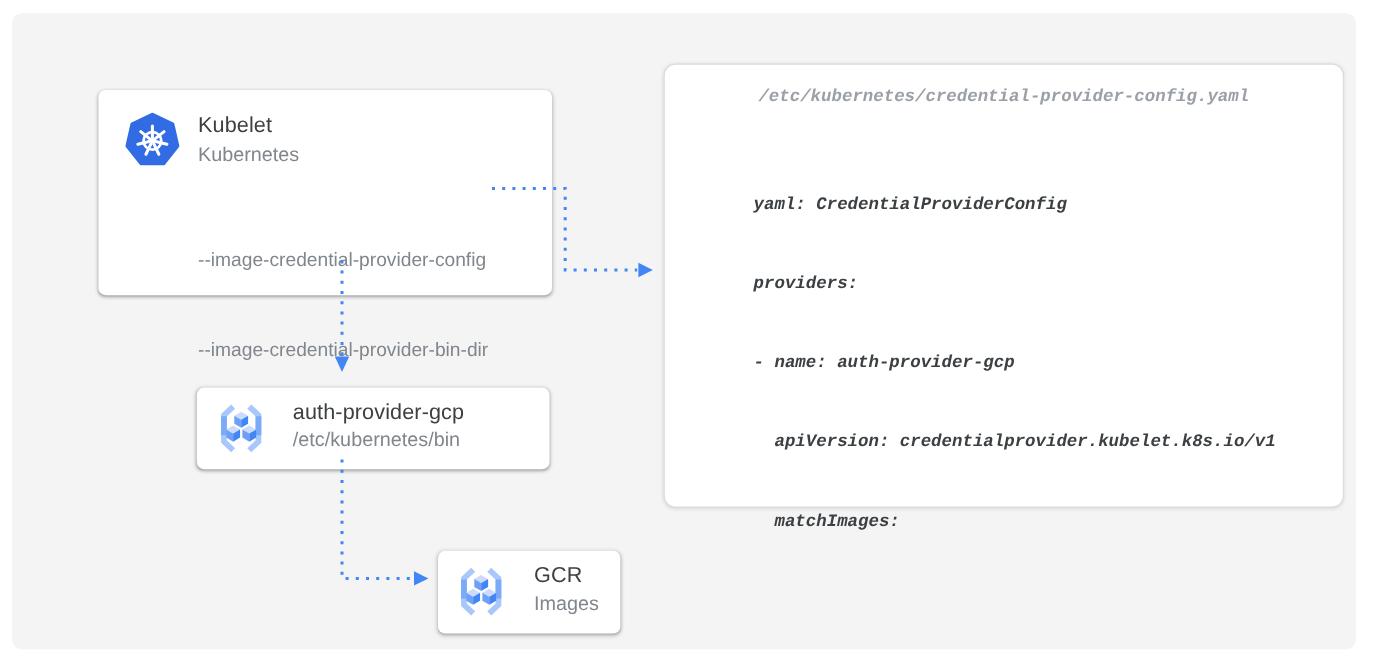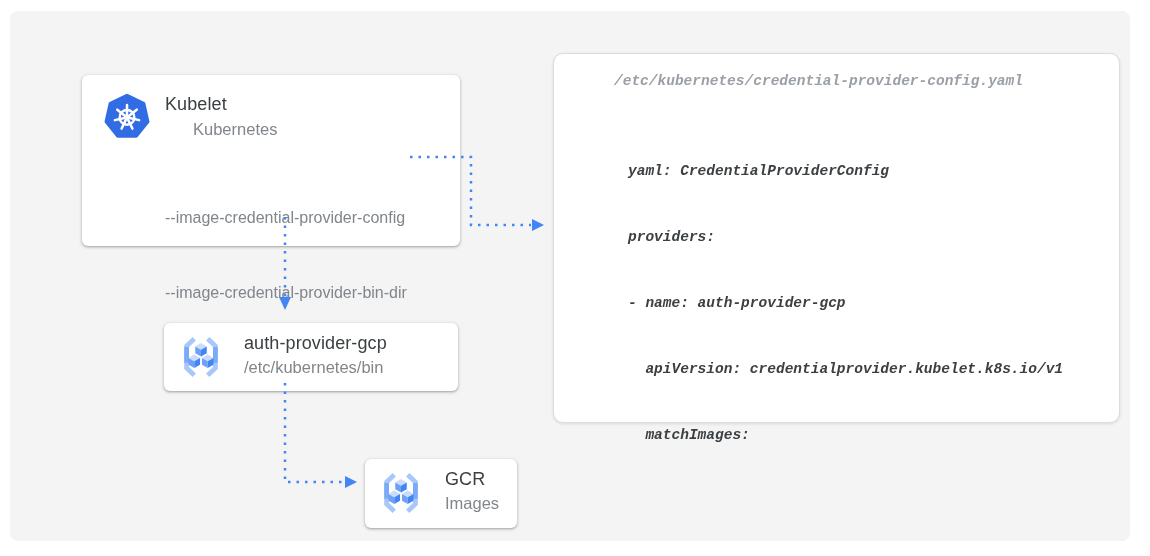--- a/index.html
+++ b/index.html
@@ -41,35 +41,35 @@
     position: absolute;
     font-size: 18px; color: #3c4043; letter-spacing: .1px;
     white-space: nowrap;
   }
   .node-subtitle {
     position: absolute;
     font-size: 16.5px; color: #80868b;
     white-space: nowrap;
   }
   .kubelet-card .node-title    { left: 83px; top: 19px; }
-  .kubelet-card .node-subtitle { left: 83px; top: 45px; margin-left: 28px; }
+  .kubelet-card .node-subtitle { left: 83px; top: 45px; }
   .auth-card .node-title    { left: 80px; top: 10px; }
   .auth-card .node-subtitle { left: 80px; top: 35px; }
   .gcr-card .node-title    { left: 80px; top: 10px; }
   .gcr-card .node-subtitle { left: 80px; top: 35px; }
   .flag-lines {
     position: absolute;
     left: 83px; top: 80px;
     font-size: 16px; color: #80868b;
     line-height: 25px;
     white-space: pre;
   }
   .code-filename {
     position: absolute;
-    left: 60px; top: 19px;
+    left: 78px; top: 19px;
     font-family: "Liberation Mono", "DejaVu Sans Mono", monospace;
     font-size: 14.5px; font-style: italic; font-weight: bold;
     color: #9aa0a6;
     white-space: pre;
   }
   .code-lines {
     position: absolute;
     left: 74px; top: 62px;
     font-family: "Liberation Mono", "DejaVu Sans Mono", monospace;
     font-size: 14.5px; font-style: italic; font-weight: bold;

